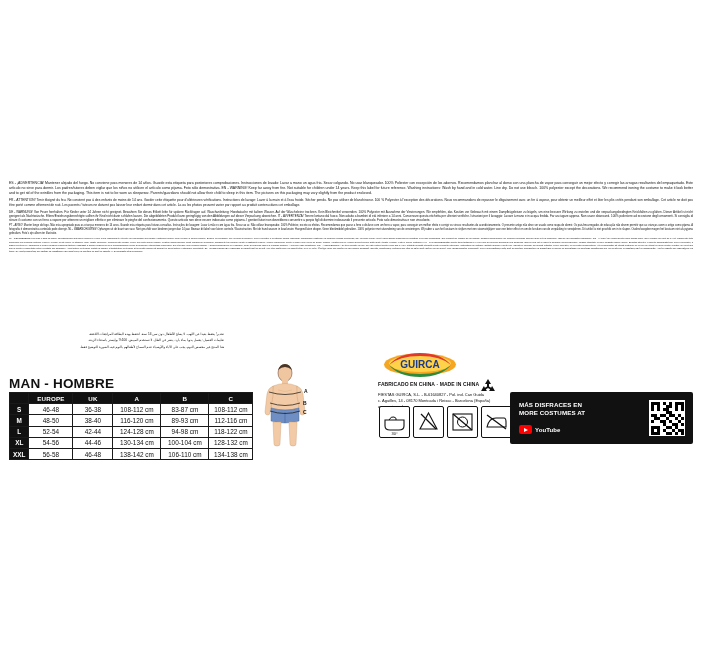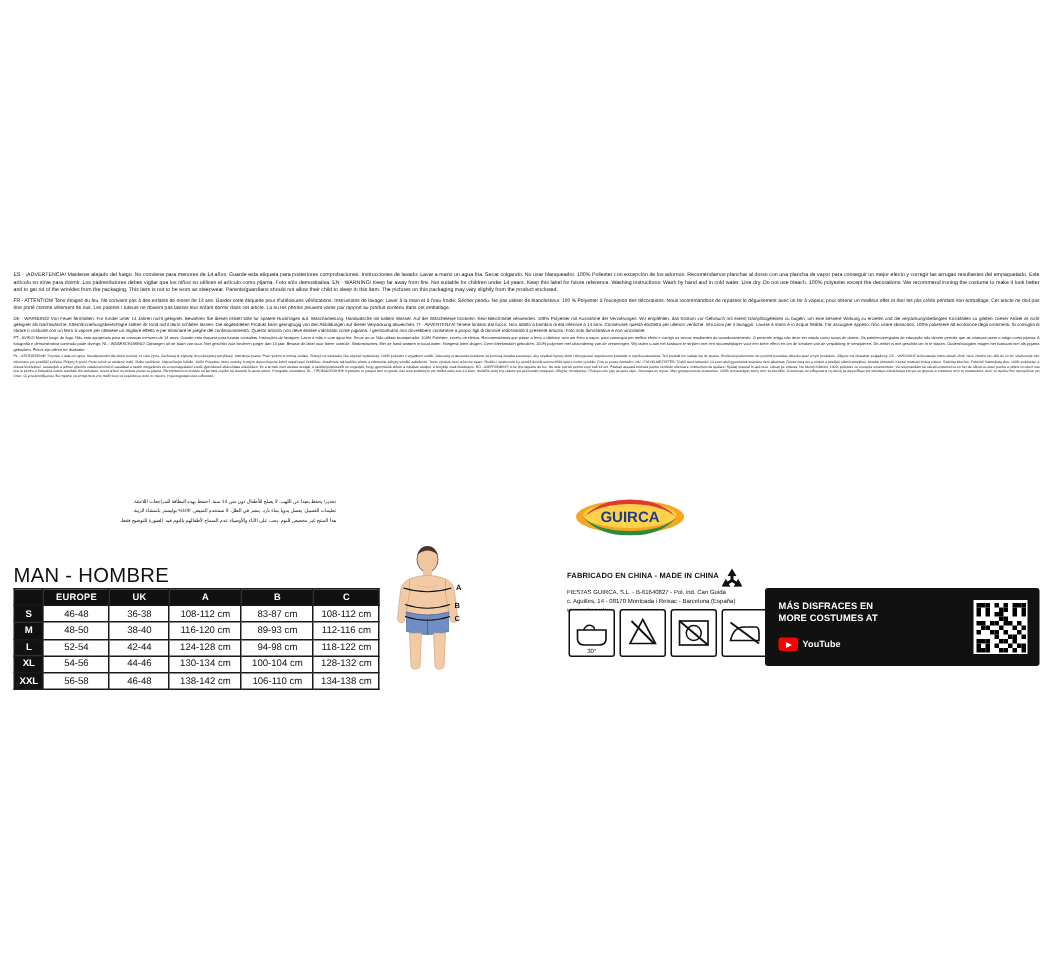--- a/index.html
+++ b/index.html
@@ -43,21 +43,21 @@
     line-height:1.55;
     color:#111;
   }
   .arabic p{margin:0 0 1.5px 0;}
 
   
   .title{
     position:absolute;
     left:9px; top:376px;
     font-size:13.5px;
-    font-weight:normal;
+    font-weight:bold;
     letter-spacing:0.2px;
     color:#111;
   }
 
   
   .size-table{
     position:absolute;
     left:9px; top:392px;
     border-collapse:collapse;
     font-size:6.4px;
@@ -110,21 +110,21 @@
     position:absolute;
     left:378px; top:392px;
     font-size:4.0px;
     line-height:1.5;
     color:#111;
   }
 
   
   .logo{
     position:absolute;
-    left:383px; top:332px;
+    left:383px; top:352px;
     width:74px;height:25px;
   }
 
   
   .picto-row{
     position:absolute;
     left:379px; top:406px;
     display:flex;
     gap:3px;
     align-items:flex-start;

